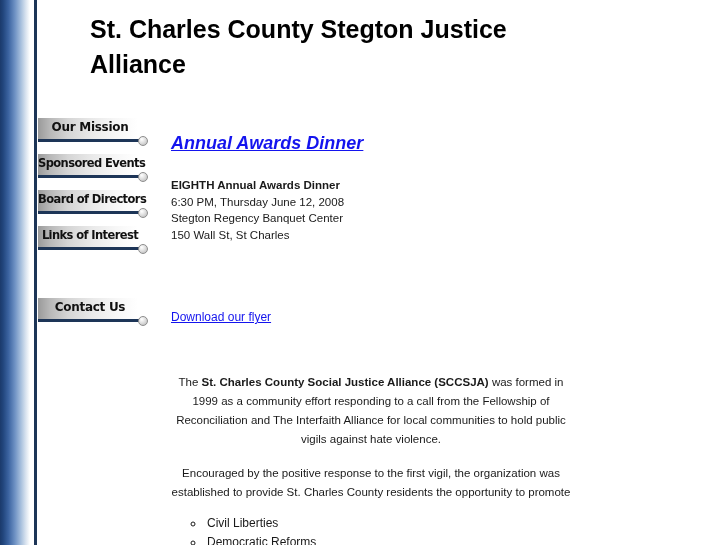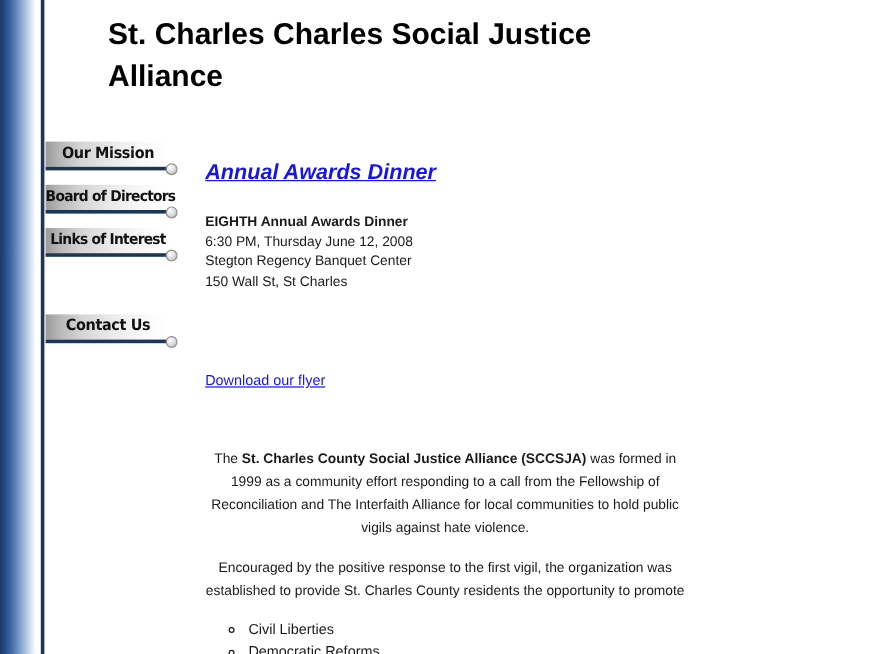--- a/index.html
+++ b/index.html
@@ -185,31 +185,37 @@
   #promote-list li {
     padding-left: 2px;
   }
 </style>
 </head>
 <body>
 
 <div id="left-strip"></div>
 <div id="left-strip-border"></div>
 
-<div id="page-title">St. Charles Charles Social Justice Alliance</div>
+<div id="page-title">St. Charles County Stegton Justice Alliance</div>
 
 <div id="sidebar">
 
   <div class="nav-item">
     <div class="nav-plate"></div>
     <div class="nav-label">Our Mission</div>
     <div class="nav-rule"></div>
     <div class="nav-dot"></div>
   </div>
 
+  <div class="nav-item">
+    <div class="nav-plate"></div>
+    <div class="nav-label wide">Sponsored Events</div>
+    <div class="nav-rule"></div>
+    <div class="nav-dot"></div>
+  </div>
 
   <div class="nav-item">
     <div class="nav-plate"></div>
     <div class="nav-label wide">Board of Directors</div>
     <div class="nav-rule"></div>
     <div class="nav-dot"></div>
   </div>
 
   <div class="nav-item">
     <div class="nav-plate"></div>

